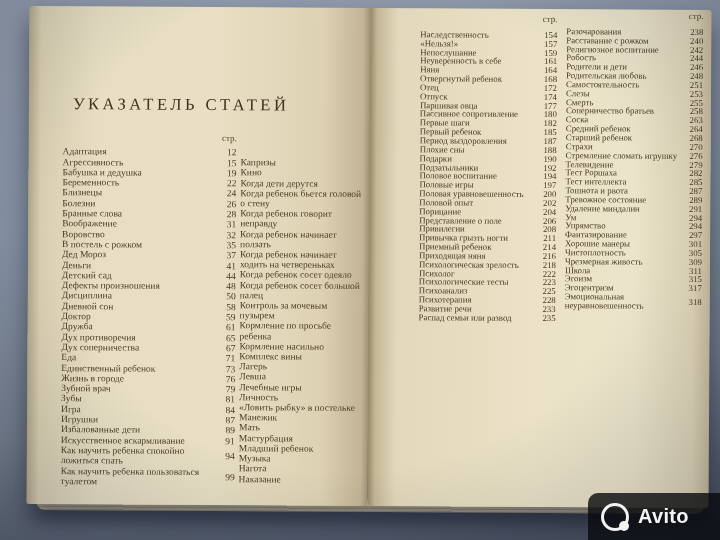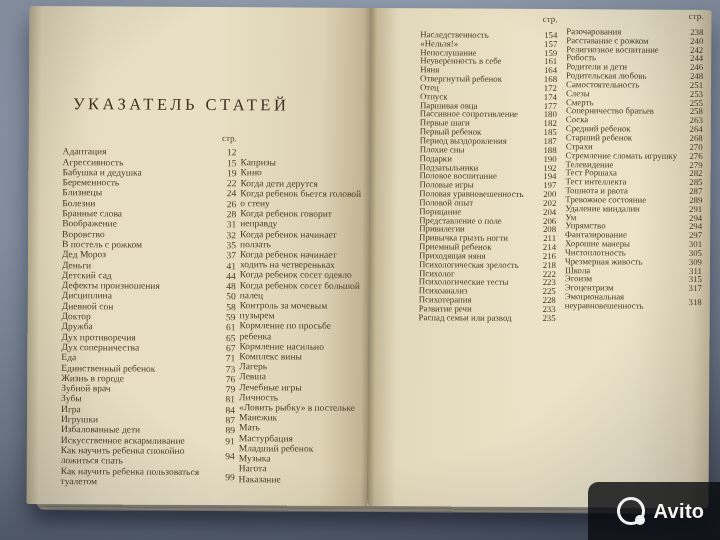--- a/index.html
+++ b/index.html
@@ -50,24 +50,24 @@
   .col3,.col4{font-size:8.8px;line-height:8.85px;color:#463823;}
   .col3{left:50px;top:6px;width:137px;}
   .col4{left:196px;top:2px;width:137px;}
   .col3 .hdr,.col4 .hdr{margin-bottom:7px;}
   .col3 .p,.col4 .p{width:24px;}
   .vignette{
     position:absolute;inset:0;pointer-events:none;
     background:radial-gradient(ellipse at 48% 42%,rgba(0,0,0,0) 55%,rgba(25,30,45,0.22) 100%);
   }
   .watermark{
-    position:absolute;right:0;bottom:0;width:132px;height:58px;
+    position:absolute;right:0;bottom:0;width:132px;height:47px;
     background:rgba(8,10,14,0.80);
     border-radius:10px 0 0 0;
-    display:flex;align-items:center;gap:9px;padding-left:13px;box-sizing:border-box;justify-content:center;
+    display:flex;align-items:center;gap:9px;padding-left:13px;box-sizing:border-box;
   }
   .wm-ring{
     position:relative;width:22px;height:22px;border:3px solid #f2f2f2;border-radius:50%;
     flex-shrink:0;
   }
   .wm-dot{
     position:absolute;right:-3px;bottom:-3px;width:10px;height:10px;
     background:#f2f2f2;border-radius:50%;
   }
   .wm-text{

